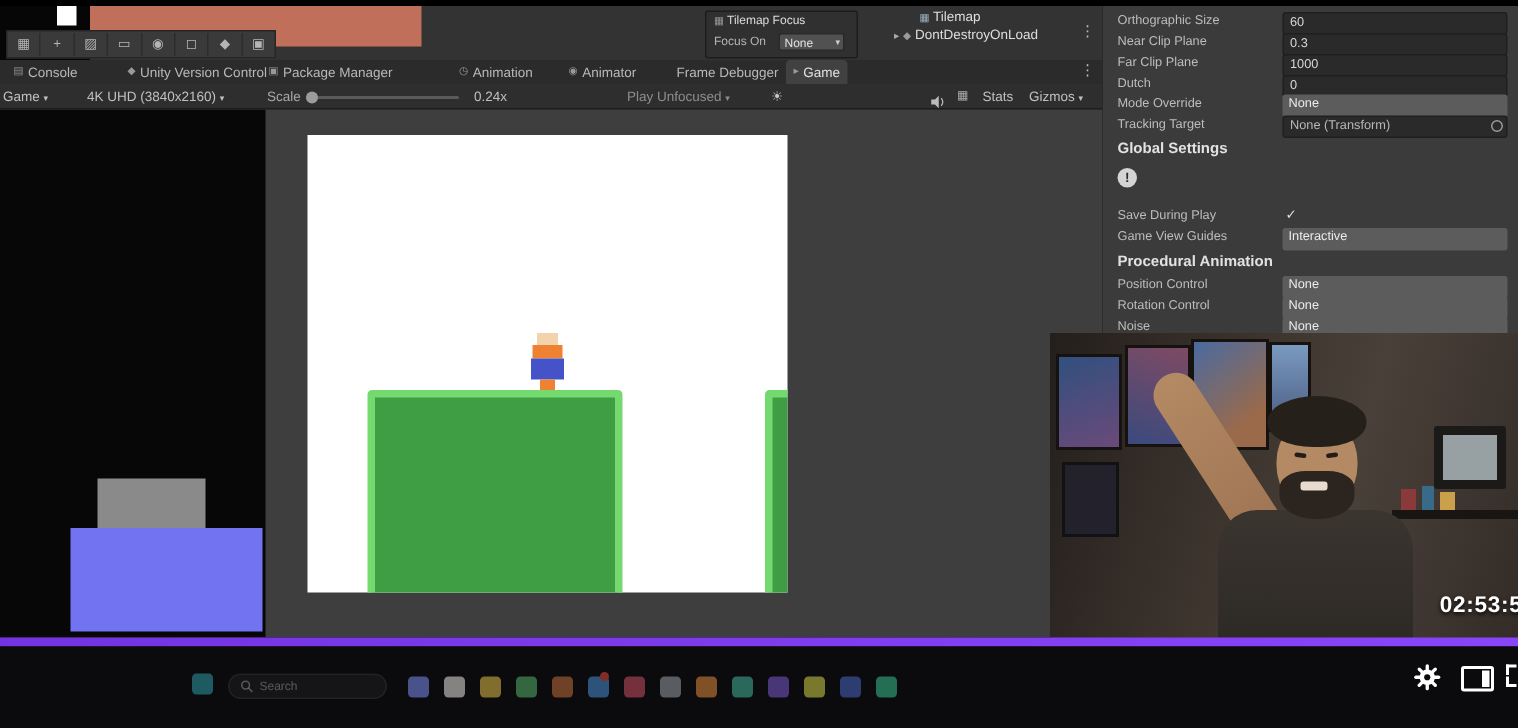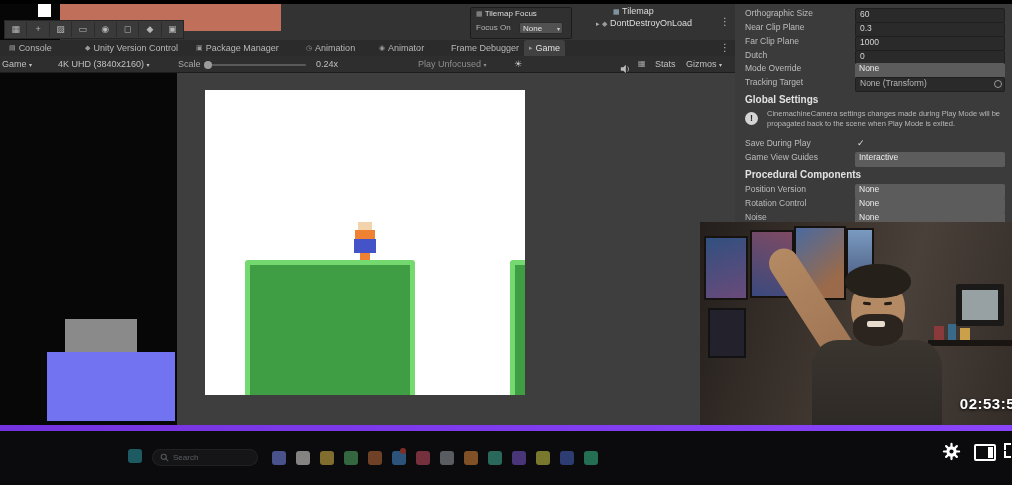--- a/index.html
+++ b/index.html
@@ -72,21 +72,21 @@
 
   <div class="abs" style="left:0;top:40px;width:735px;height:16px;background:#2b2b2b;">
     <div class="tab abs" style="left:4px;">
       <span class="tabicon">▤</span>
       <span>Console</span>
     </div>
     <div class="tab abs" style="left:80px;">
       <span class="tabicon">◆</span>
       <span>Unity Version Control</span>
     </div>
-    <div class="tab abs" style="left:191px;">
+    <div class="tab abs" style="left:174px;">
       <span class="tabicon">▣</span>
       <span>Package Manager</span>
     </div>
     <div class="tab abs" style="left:301px;">
       <span class="tabicon">◷</span>
       <span>Animation</span>
     </div>
     <div class="tab abs" style="left:374px;">
       <span class="tabicon">◉</span>
       <span>Animator</span>
@@ -177,36 +177,35 @@
       <span class="ifield f-dark">
         <span style="color:#b8b8b8;">None (Transform)</span>
         <span style="position:absolute;right:2px;top:2px;width:6px;height:6px;border:1px solid #9a9a9a;border-radius:50%;"></span>
       </span>
     </div>
 
     <div class="ihead" style="top:90px">Global Settings</div>
 
     <div class="abs" style="left:8px;top:103px;width:262px;height:28px;">
       <div class="abs" style="left:2px;top:5px;width:13px;height:13px;border-radius:50%;background:#d4d4d4;color:#2a2a2a;font-size:9px;font-weight:bold;text-align:center;line-height:13px;">!</div>
-      <div class="abs" style="left:24px;top:2px;width:236px;font-size:7.5px;line-height:9.5px;color:#b8b8b8;">CinemachineCamera settings changes made during Play Mode will be propagated back to the scene when Play Mode is exited.</div>
     </div>
 
     <div class="irow" style="top:133px">
       <span class="ilabel">Save During Play</span>
       <span class="abs" style="left:122px;top:0;font-size:9px;line-height:13px;color:#ddd;">✓</span>
     </div>
     <div class="irow" style="top:147px">
       <span class="ilabel">Game View Guides</span>
       <span class="ifield f-gray">Interactive</span>
     </div>
 
-    <div class="ihead" style="top:165px">Procedural Components</div>
+    <div class="ihead" style="top:165px">Procedural Animation</div>
 
     <div class="irow" style="top:179px">
-      <span class="ilabel">Position Version</span>
+      <span class="ilabel">Position Control</span>
       <span class="ifield f-gray">None</span>
     </div>
     <div class="irow" style="top:193px">
       <span class="ilabel">Rotation Control</span>
       <span class="ifield f-gray">None</span>
     </div>
     <div class="irow" style="top:207px">
       <span class="ilabel">Noise</span>
       <span class="ifield f-gray">None</span>
     </div>

